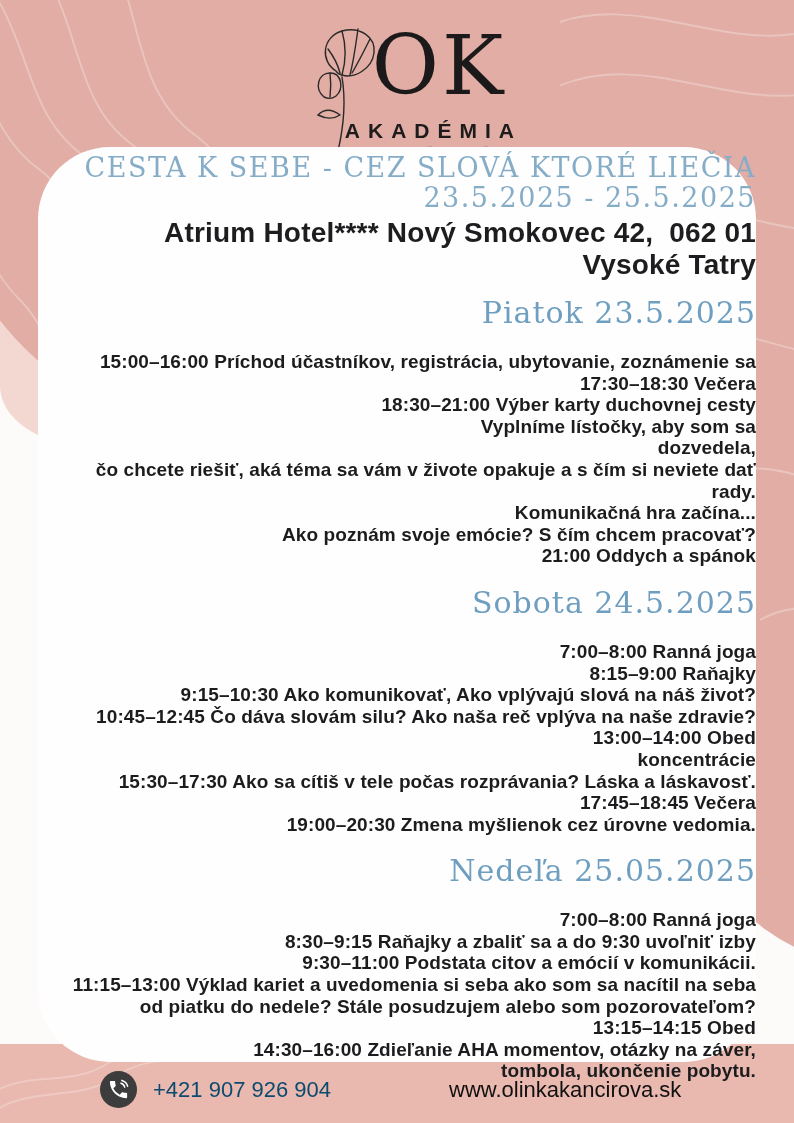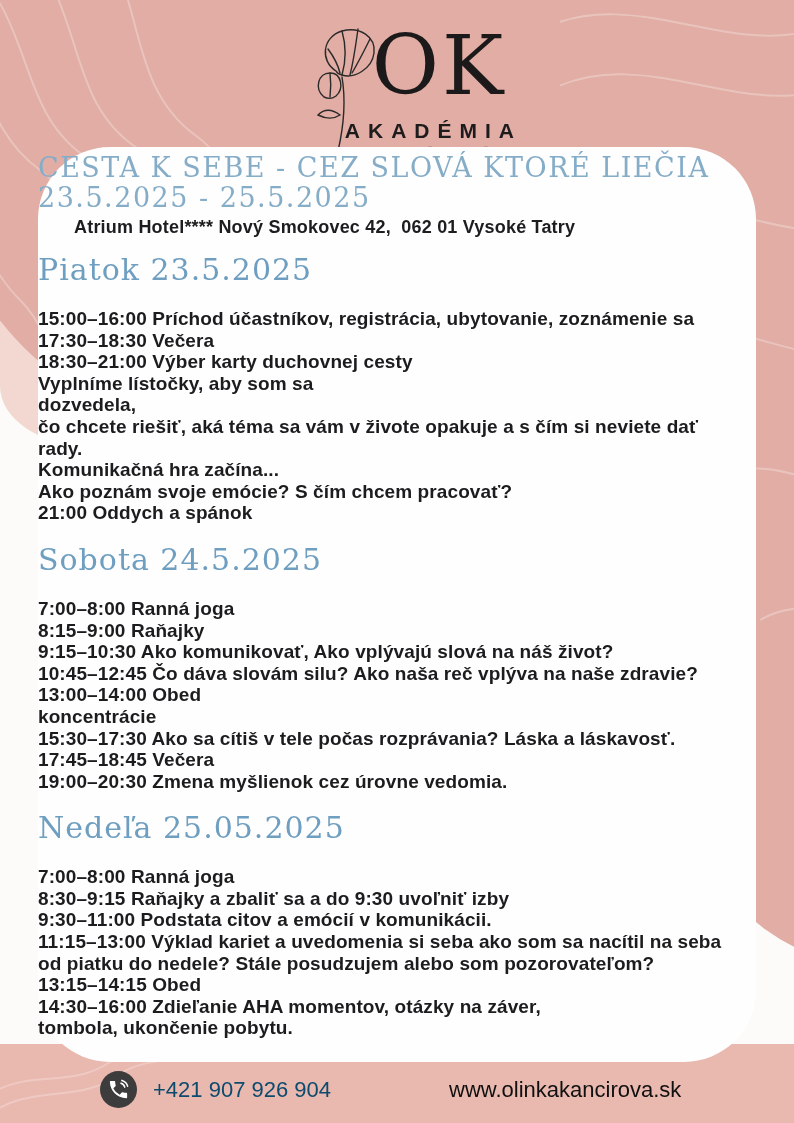--- a/index.html
+++ b/index.html
@@ -21,24 +21,24 @@
   .logo-flower{position:absolute;left:-8px;top:0;}
   .logo-ok{position:absolute;left:44px;top:-12px;width:170px;text-align:center;
     font-family:"DejaVu Serif",serif;font-size:82px;line-height:110px;
     letter-spacing:3px;color:#1b1919;}
   .logo-akademia{position:absolute;left:2px;top:96px;width:210px;text-align:right;
     font-size:21px;font-weight:600;letter-spacing:8px;color:#1d1b1c;}
   .logo-tagline{position:absolute;left:2px;top:124px;width:210px;text-align:right;
     font-size:8.5px;font-weight:700;letter-spacing:3.2px;color:#5f5a59;}
   
   .card{position:absolute;left:38px;top:147px;width:718px;height:915px;
-    background:#fffefe;border-radius:72px;text-align:left;}
+    background:#fffefe;border-radius:72px;text-align:right;}
   .title{margin:0;padding-top:6px;font-family:"DejaVu Serif",serif;font-weight:400;
     font-size:27px;line-height:30px;letter-spacing:1.5px;color:#85adc8;}
-  .address{margin-top:4px;font-size:18px;font-weight:700;color:#1d1d1f;letter-spacing:.2px;margin-left:36px;}
+  .address{margin-top:4px;font-size:28px;font-weight:700;color:#1d1d1f;letter-spacing:.2px;margin-left:36px;}
   .day-heading{font-family:"DejaVu Serif",serif;font-weight:400;font-size:30px;
     line-height:36px;letter-spacing:1px;color:#6e9ec0;margin:14px 0 20px;}
   .day-heading.later{margin-top:18px;}
   .line{font-size:19px;line-height:21.6px;font-weight:700;color:#1c1c1e;
     white-space:nowrap;letter-spacing:.1px;}
   
   .footer-icon{position:absolute;left:100px;top:1071px;width:37px;height:37px;
     border-radius:50%;background:#3c3c3c;display:flex;align-items:center;justify-content:center;}
   .footer-phone{position:absolute;left:153px;top:1077px;font-size:22px;color:#0c4a6e;}
   .footer-site{position:absolute;left:449px;top:1077px;font-size:22px;color:#101010;}

